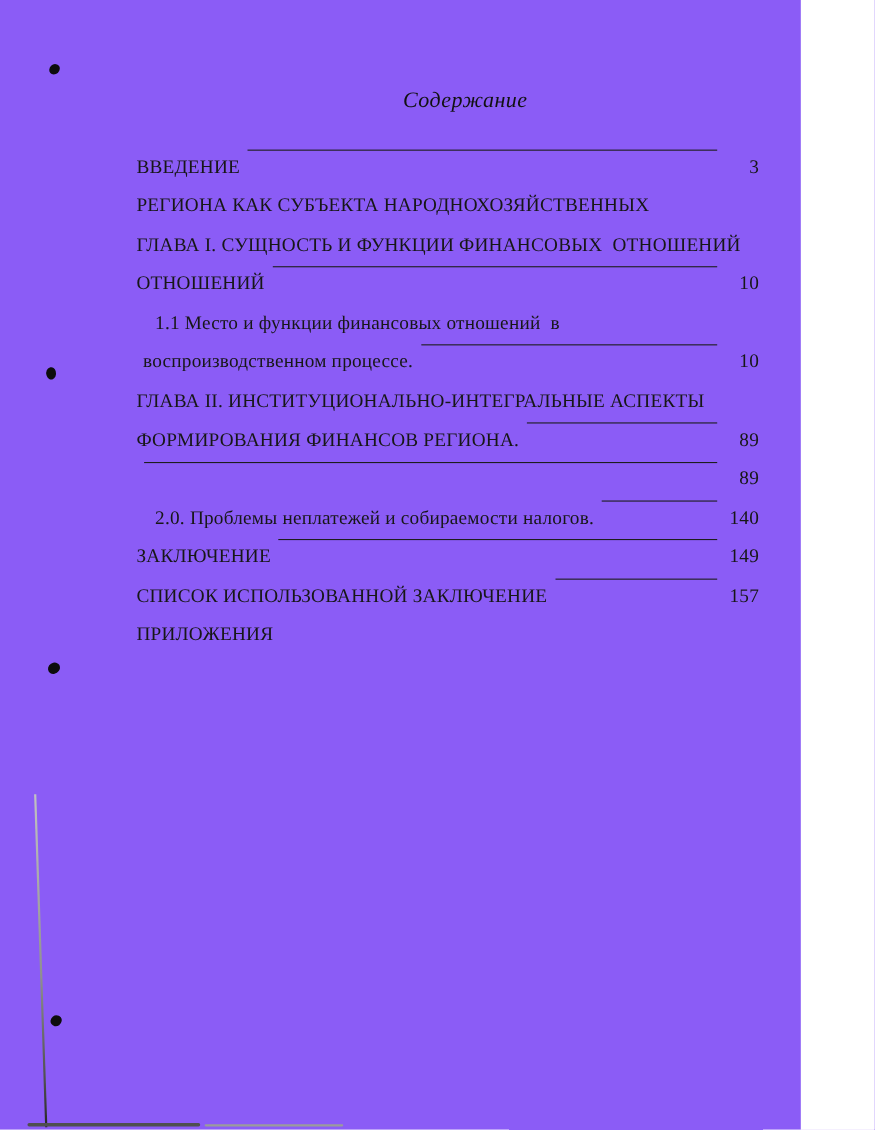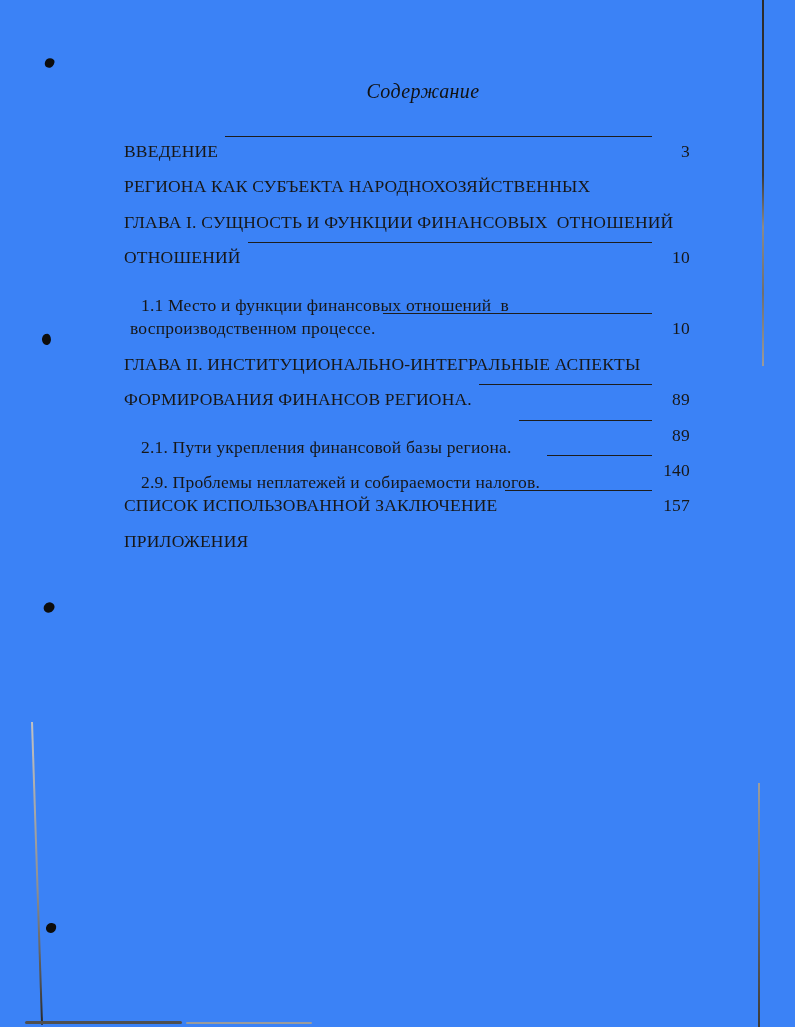--- a/index.html
+++ b/index.html
@@ -2,23 +2,23 @@
 <html><head>
 <meta charset="utf-8">
 <style>
   html, body {
     margin: 0;
     padding: 0;
     background: #ffffff;
   }
   .page {
     position: relative;
-    width: 795px;
+    width: 728px;
     height: 1027px;
-    background: #3b82f6;
+    background: #8b5cf6;
     overflow: hidden;
     font-family: "Liberation Serif", "DejaVu Serif", serif;
     color: #171717;
   }
 
   
   .doc-title {
     position: absolute;
     top: 80px;
     left: 124px;
@@ -35,21 +35,21 @@
   .toc {
     position: absolute;
     top: 134px;
     left: 124px;
     width: 566px;
     font-size: 17.5px;
     letter-spacing: 0.2px;
   }
   .toc-row {
     display: flex;
-    align-items: flex-start;
+    align-items: flex-end;
     height: 35.45px;
   }
   .toc-row > * { line-height: 35.45px; }
   .lbl {
     white-space: pre;
     flex: 0 0 auto;
   }
   .indent-sub  .lbl { padding-left: 17px; margin-top: 12px; }
   .indent-cont .lbl { padding-left: 6px; font-family: Liberation Serif, serif; }
   .lead {
@@ -151,32 +151,36 @@
       <span class="lbl">ГЛАВА II. ИНСТИТУЦИОНАЛЬНО-ИНТЕГРАЛЬНЫЕ АСПЕКТЫ</span>
     </div>
 
     <div class="toc-row">
       <span class="lbl">ФОРМИРОВАНИЯ ФИНАНСОВ РЕГИОНА.</span>
       <span class="lead"></span>
       <span class="pg">89</span>
     </div>
 
     <div class="toc-row indent-sub">
-      <span class="lbl">2.1. Пути укрепления финансовой базы региона.</span>
       <span class="lead"></span>
       <span class="pg">89</span>
     </div>
 
     <div class="toc-row indent-sub">
-      <span class="lbl">2.9. Проблемы неплатежей и собираемости налогов.</span>
+      <span class="lbl">2.0. Проблемы неплатежей и собираемости налогов.</span>
       <span class="lead"></span>
       <span class="pg">140</span>
     </div>
 
 
+    <div class="toc-row">
+      <span class="lbl">ЗАКЛЮЧЕНИЕ</span>
+      <span class="lead"></span>
+      <span class="pg">149</span>
+    </div>
 
     <div class="toc-row">
       <span class="lbl">СПИСОК ИСПОЛЬЗОВАННОЙ ЗАКЛЮЧЕНИЕ</span>
       <span class="lead"></span>
       <span class="pg">157</span>
     </div>
 
     <div class="toc-row">
       <span class="lbl">ПРИЛОЖЕНИЯ</span>
     </div>

